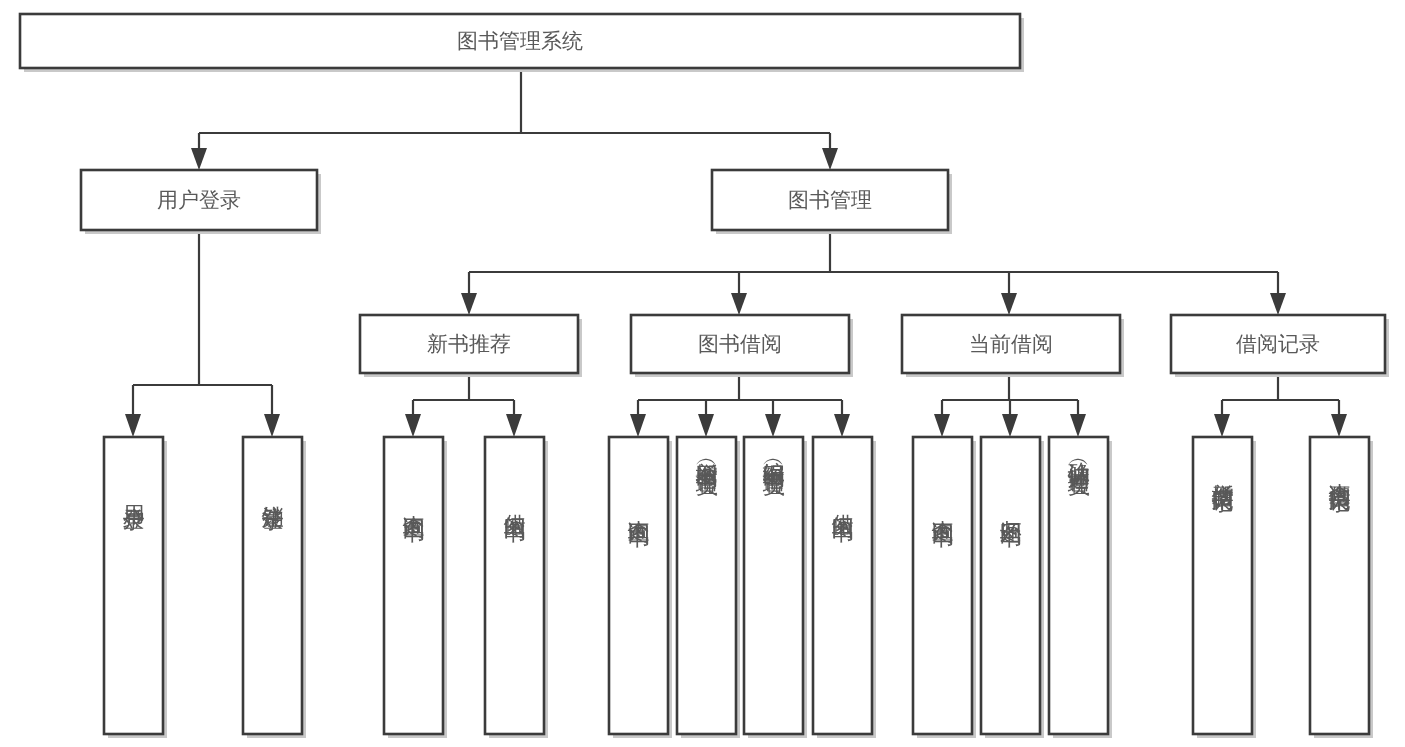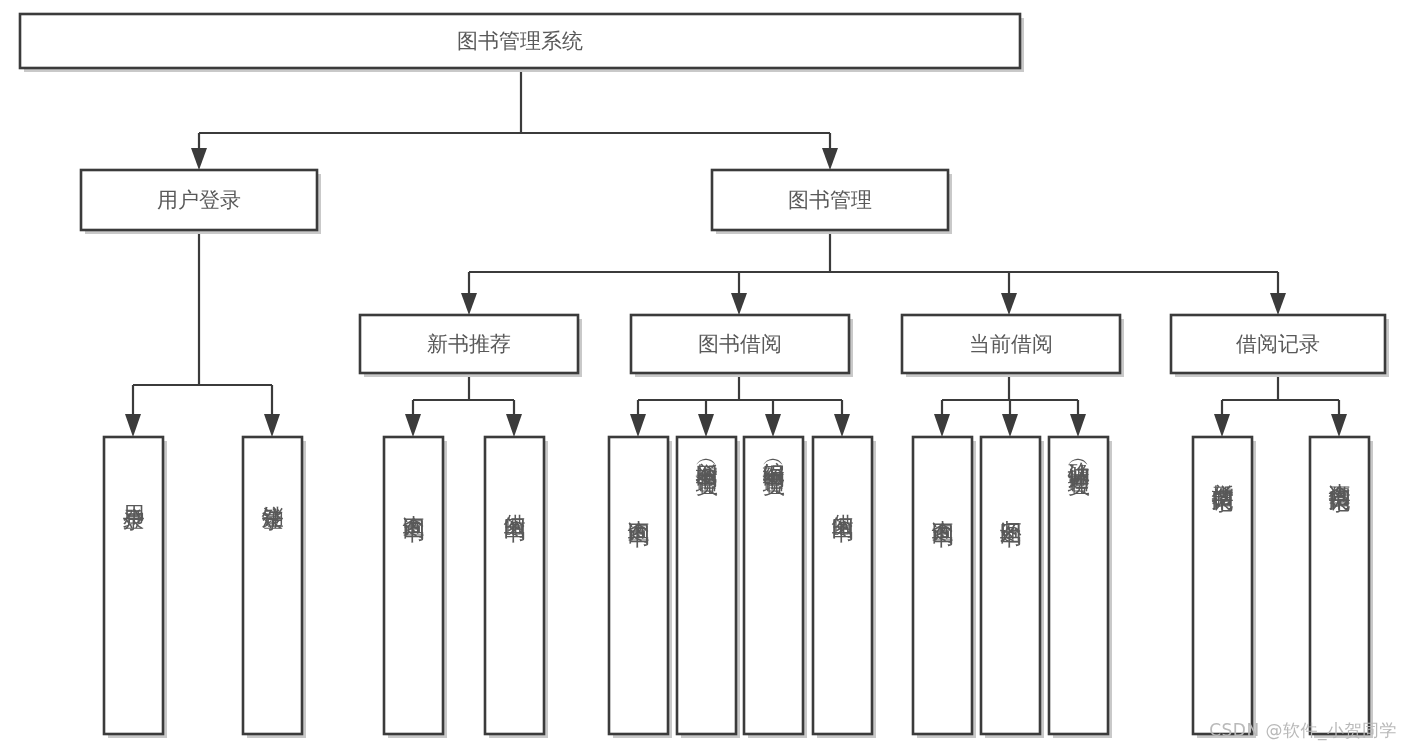--- a/index.html
+++ b/index.html
@@ -284,14 +284,13 @@
   <div class="leaf-label-wrap" style="left:1049px; top:444px; width:59px; height:290px;">
     <span class="leaf-label">确认归还（管理员）</span>
   </div>
   <div class="leaf-label-wrap" style="left:1193px; top:465px; width:59px; height:269px;">
     <span class="leaf-label">新增借阅记录</span>
   </div>
   <div class="leaf-label-wrap" style="left:1310px; top:465px; width:59px; height:269px;">
     <span class="leaf-label">查询借阅记录</span>
   </div>
 
-  <div id="watermark">CSDN @软件_小贺同学</div>
 </div>
 
 </body></html>

